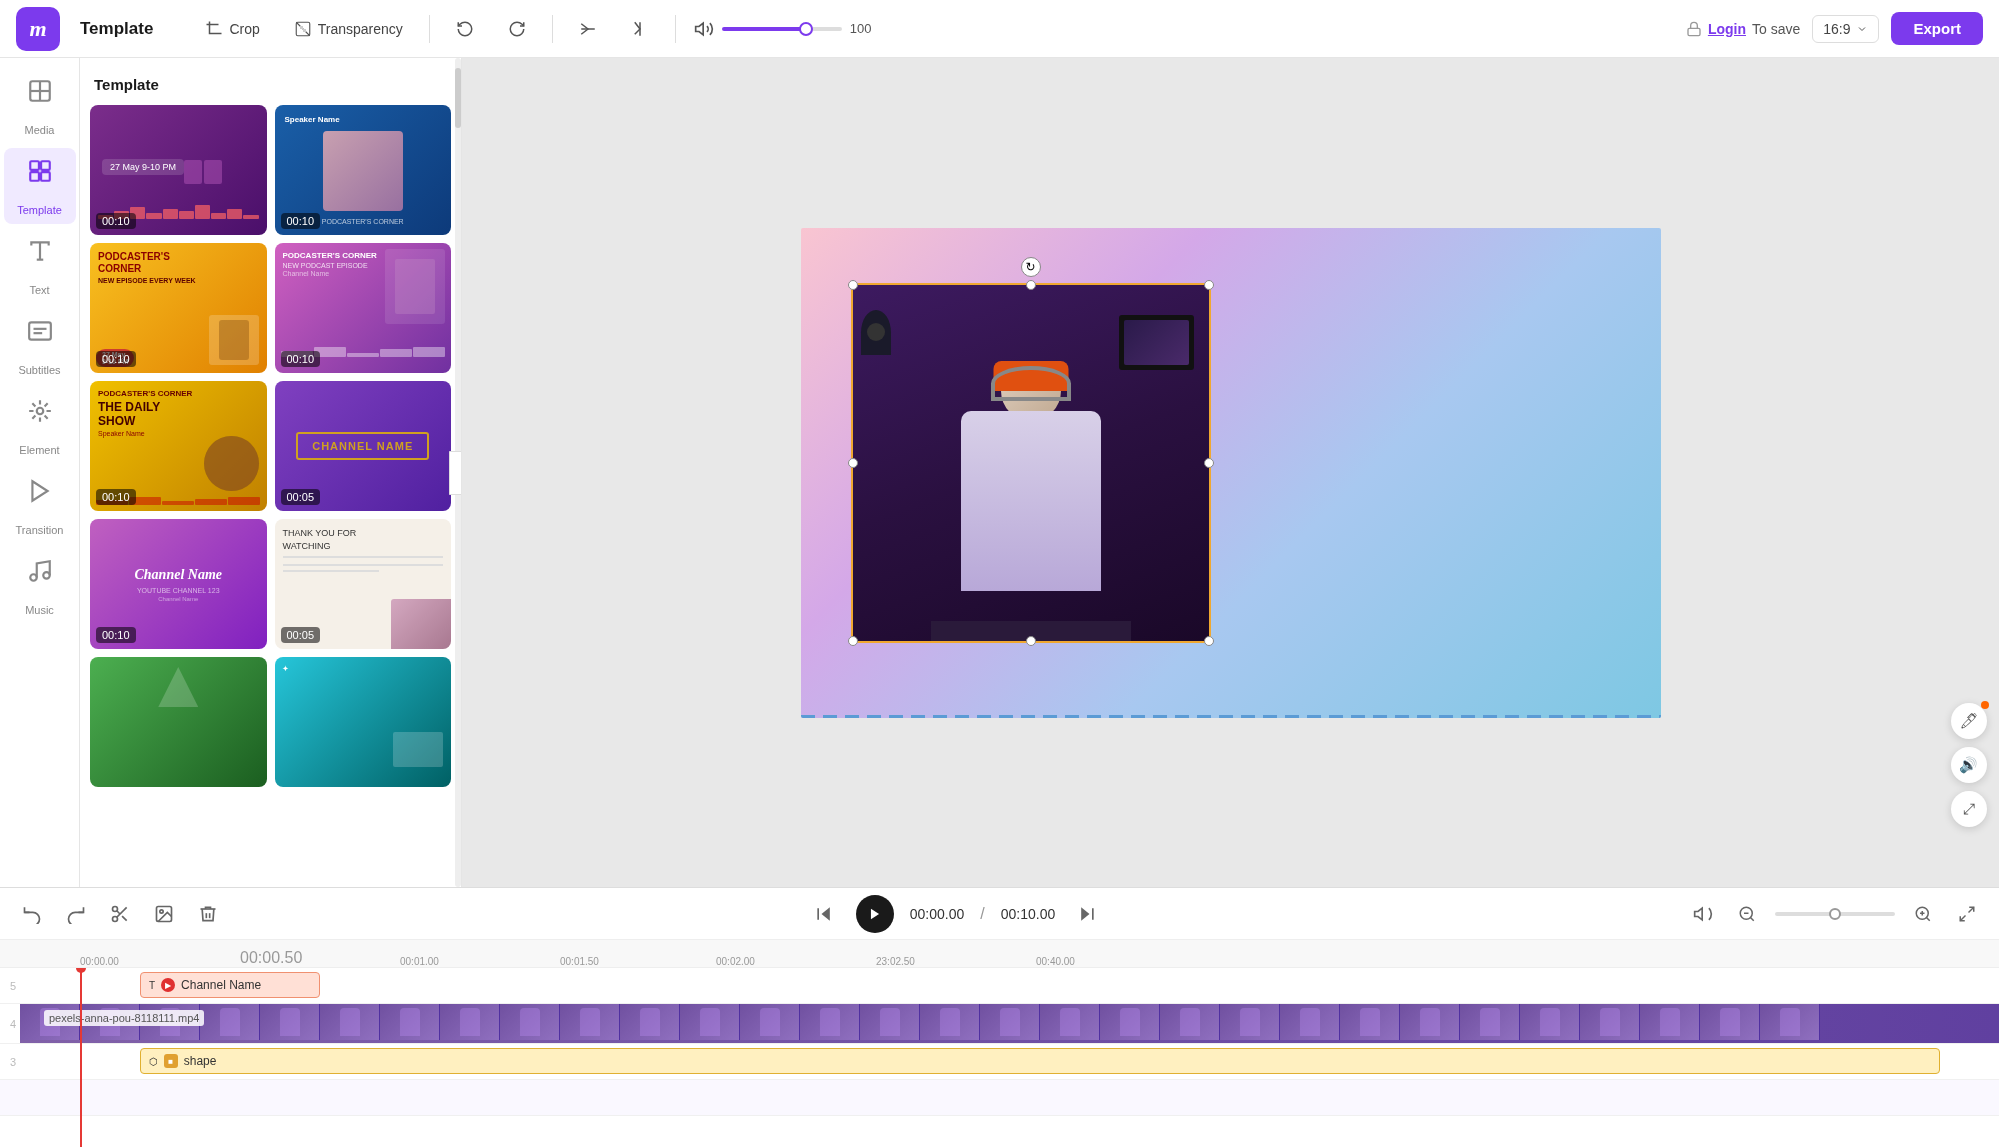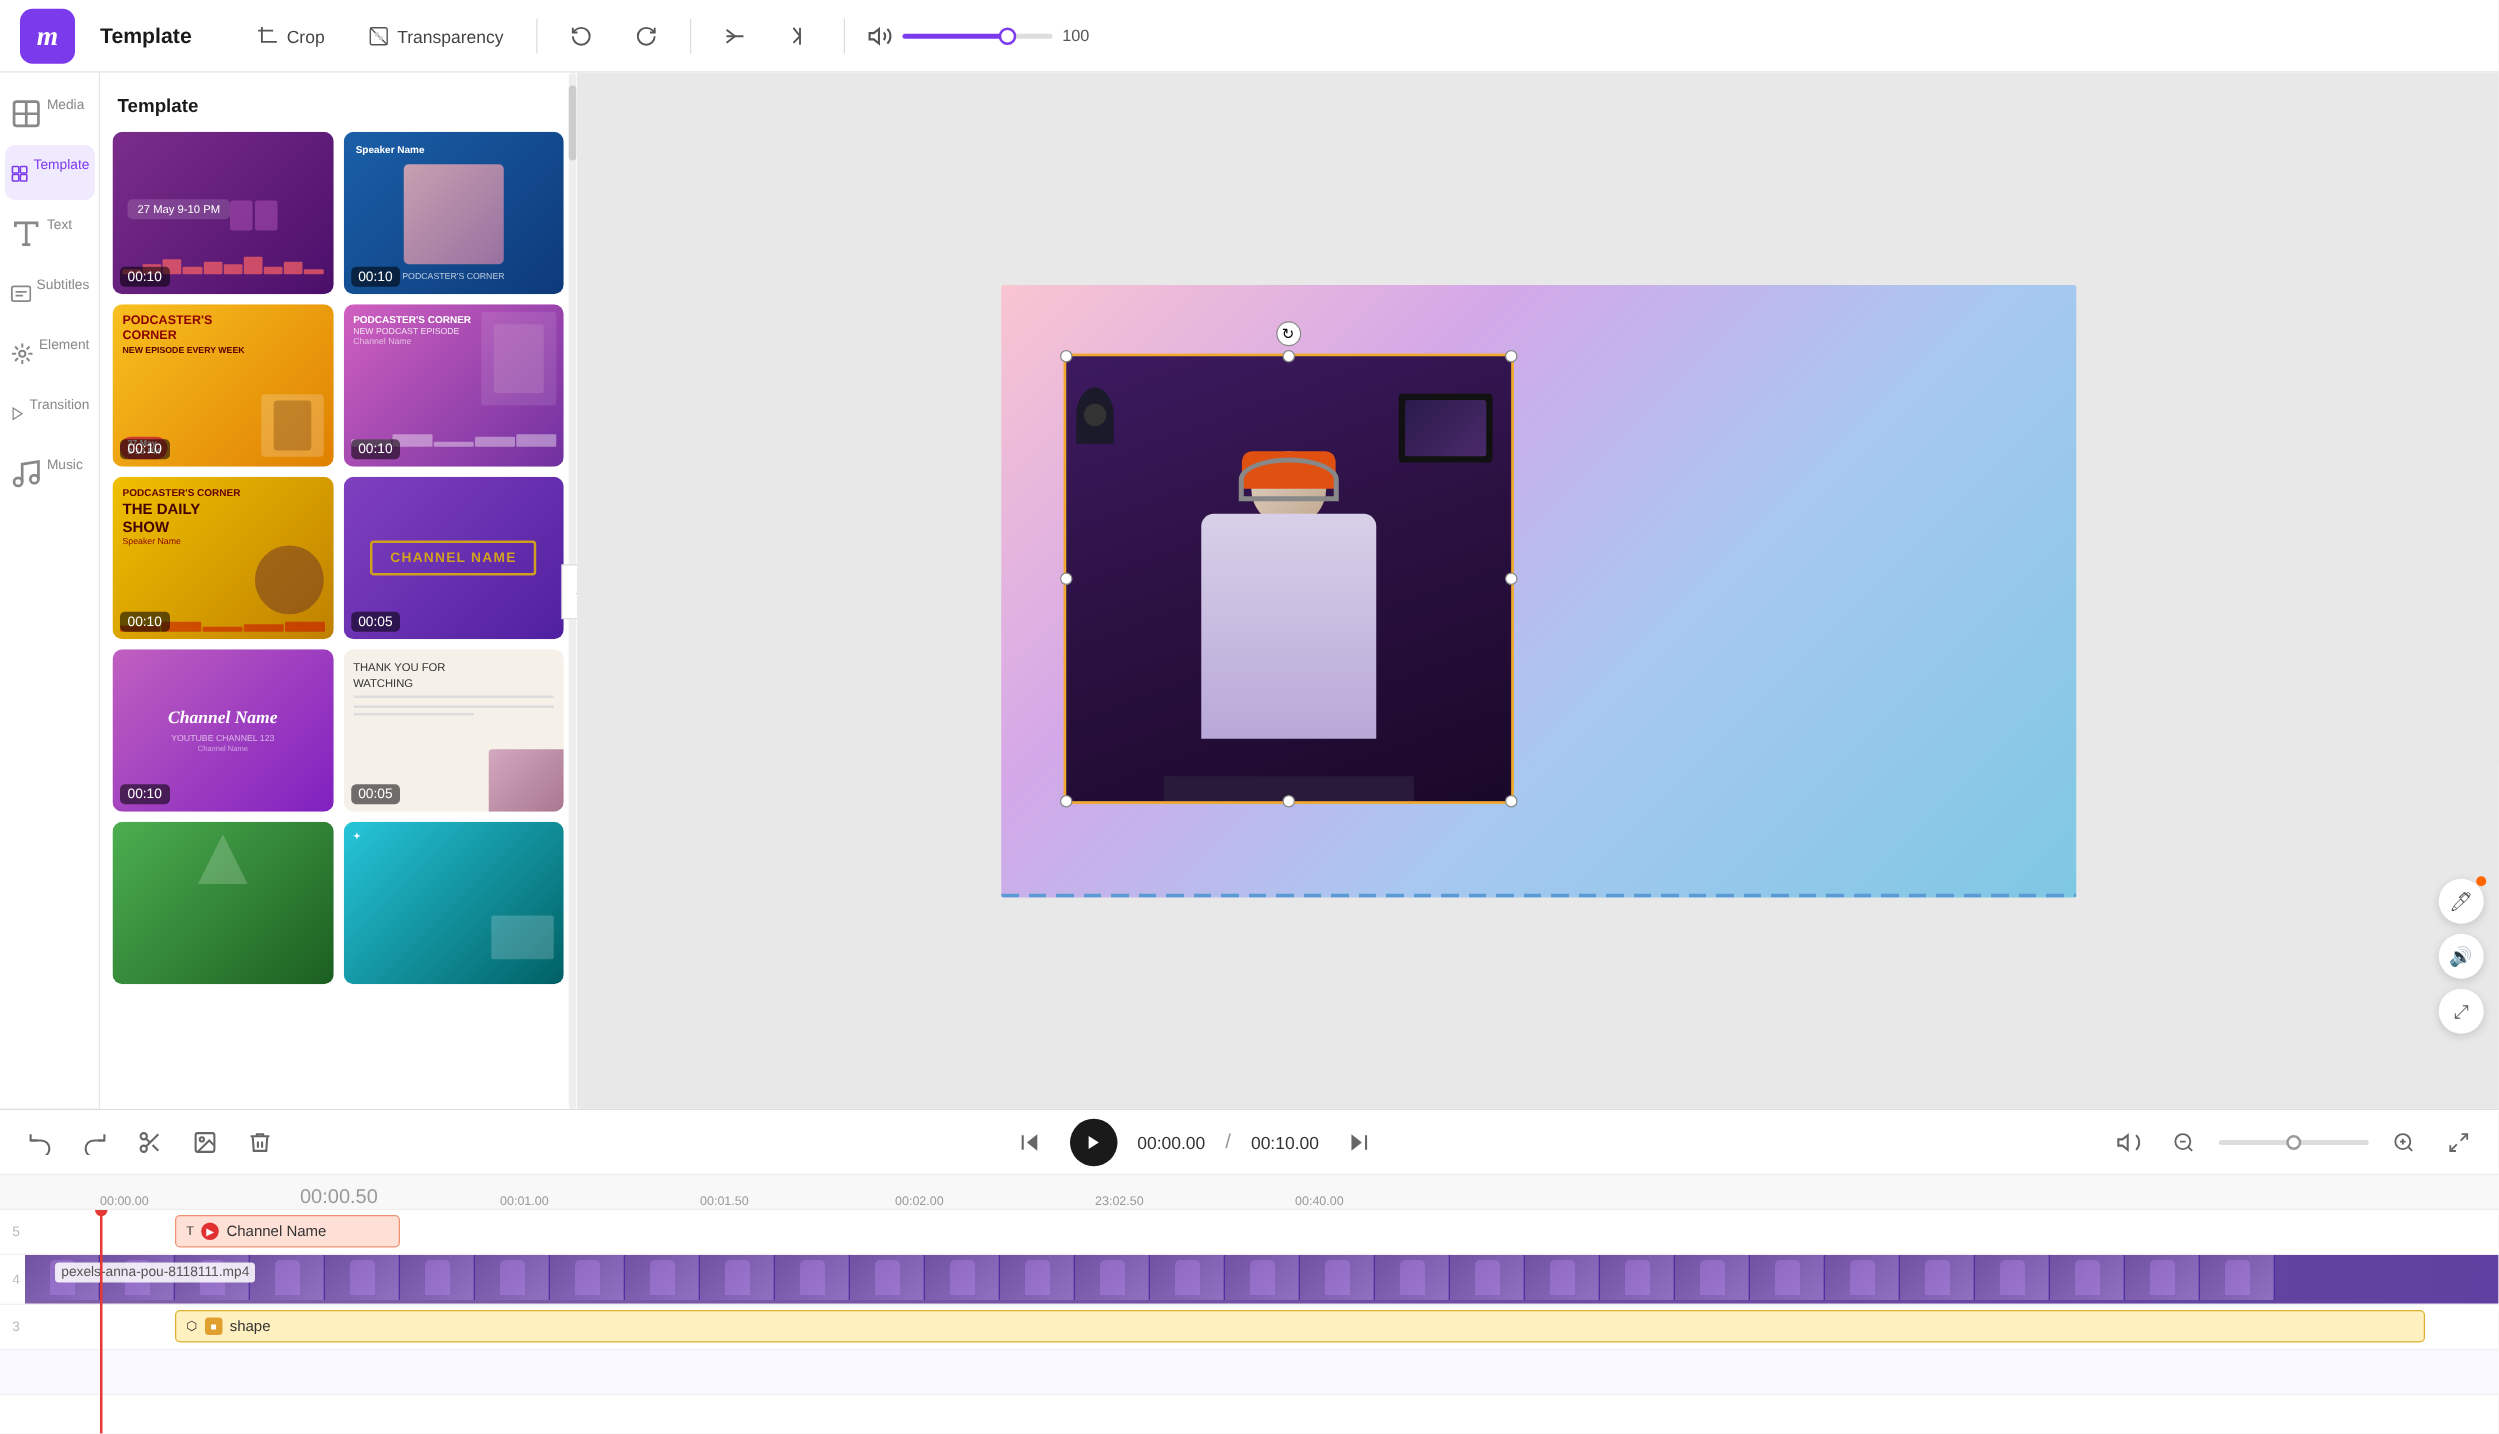--- a/index.html
+++ b/index.html
@@ -71,27 +71,27 @@
       border-right: 1px solid #e5e5e5;
       display: flex;
       flex-direction: column;
       align-items: center;
       padding-top: 10px;
       gap: 4px;
       flex-shrink: 0;
     }
     .sidebar-icon-item {
       width: 72px;
-      display: flex; flex-direction: row; align-items: flex-start;
+      display: flex; flex-direction: column; align-items: center;
       padding: 10px 4px 8px;
       border-radius: 8px;
       cursor: pointer;
       color: #888;
       font-size: 11px;
-      gap: 4px;
+      gap: 20px;
     }
     .sidebar-icon-item.active { background: #f0eaff; color: #7c3aed; }
     .sidebar-icon-item svg { width: 26px; height: 26px; }
     .sidebar-icon-label { font-size: 11px; font-weight: 500; }
 
     
     .template-panel {
       width: 382px;
       background: #fff;
       border-right: 1px solid #e5e5e5;
@@ -518,20 +518,37 @@
         <path d="M19.07 4.93a10 10 0 0 1 0 14.14"></path>
         <path d="M15.54 8.46a5 5 0 0 1 0 7.07"></path>
       </svg>
       <div class="volume-slider">
         <div class="volume-thumb"></div>
       </div>
       <span class="volume-value">100</span>
     </div>
   </div>
 
+  <div class="topbar-right">
+    <div class="login-btn">
+      <svg width="16" height="16" viewBox="0 0 24 24" fill="none" stroke="#999" stroke-width="2">
+        <rect x="3" y="11" width="18" height="11" rx="2" ry="2"></rect>
+        <path d="M7 11V7a5 5 0 0 1 10 0v4"></path>
+      </svg>
+      <span class="login-link">Login</span>
+      <span>To save</span>
+    </div>
+    <div class="ratio-select">
+      <span>16:9</span>
+      <svg width="12" height="12" viewBox="0 0 24 24" fill="none" stroke="#555" stroke-width="2">
+        <polyline points="6 9 12 15 18 9"></polyline>
+      </svg>
+    </div>
+    <button class="export-btn">Export</button>
+  </div>
 </div>
 
 <div class="main-layout">
 
   <div class="sidebar-icons">
 
     <div class="sidebar-icon-item">
       <svg width="26" height="26" viewBox="0 0 24 24" fill="none" stroke="#888" stroke-width="2">
         <rect x="3" y="3" width="18" height="18" rx="2"></rect>
           <line x1="12" y1="3" x2="12" y2="21"></line>

